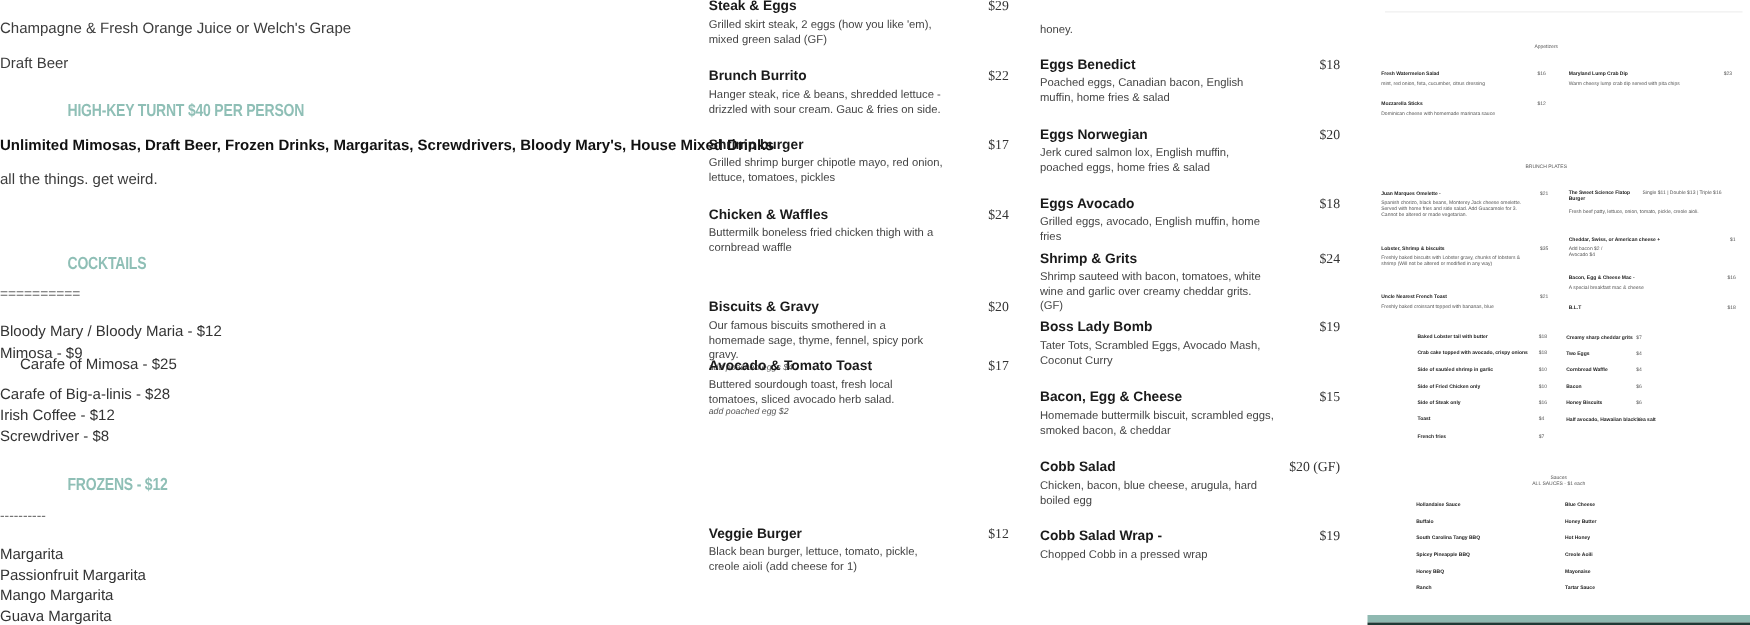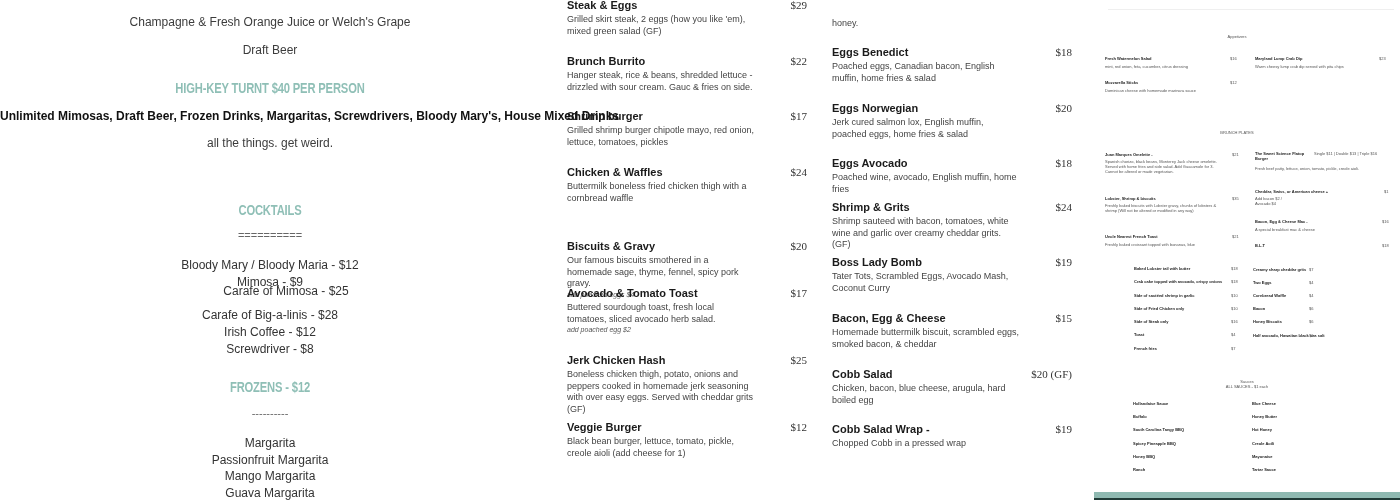--- a/index.html
+++ b/index.html
@@ -1,20 +1,20 @@
 <!DOCTYPE html>
 <html><head>
 <meta charset="utf-8">
 <style>
   * { box-sizing: border-box; margin: 0; padding: 0; }
   html, body { width: 1400px; height: 500px; overflow: hidden; background: #ffffff; }
   body { font-family: "Liberation Sans", sans-serif; color: #3a3a3a; position: relative; }
 
   
-  #drinks { position: absolute; left: 0; top: 0; width: 540px; height: 500px; text-align: center; }
+  #drinks { position: absolute; left: 0; top: 0; width: 540px; height: 500px; }
   #drinks .line { position: absolute; left: 0; width: 540px; font-size: 12px; color: #3c3c3c; white-space: nowrap; }
   #drinks .heading { color: #8fbfb6; font-family: "Liberation Sans", sans-serif; font-weight: bold; letter-spacing: -0.2px; transform: scaleX(0.8); font-size: 14px; }
   #drinks .bold { font-weight: bold; color: #111; font-size: 12px; }
   #drinks .divider { color: #666; font-size: 11px; letter-spacing: 0px; }
   #drinks .list-item { font-size: 12px; color: #333; }
 
   
   .menu-col { position: absolute; top: 0; height: 500px; }
   #col-a { left: 567px; width: 240px; }
   #col-b { left: 832px; width: 240px; margin-top: 19px; }
@@ -88,25 +88,20 @@
     <div class="price">$20</div>
     <div class="desc">Our famous biscuits smothered in a homemade sage, thyme, fennel, spicy pork gravy.</div>
     <div class="note">add poached eggs $4</div>
   </div>
   <div class="menu-item" style="top:287px;">
     <div class="name">Avocado &amp; Tomato Toast</div>
     <div class="price">$17</div>
     <div class="desc">Buttered sourdough toast, fresh local tomatoes, sliced avocado herb salad.</div>
     <div class="note">add poached egg $2</div>
   </div>
-  <div class="menu-item" style="top:354px;">
-    <div class="name">Jerk Chicken Hash</div>
-    <div class="price">$25</div>
-    <div class="desc">Boneless chicken thigh, potato, onions and peppers cooked in homemade jerk seasoning with over easy eggs. Served with cheddar grits (GF)</div>
-  </div>
   <div class="menu-item" style="top:421px;">
     <div class="name">Veggie Burger</div>
     <div class="price">$12</div>
     <div class="desc">Black bean burger, lettuce, tomato, pickle, creole aioli (add cheese for 1)</div>
   </div>
 </section>
 
 <section id="col-b" class="menu-col">
   <div class="top-fragment">honey.</div>
   <div class="menu-item" style="top:27px;">
@@ -115,21 +110,21 @@
     <div class="desc">Poached eggs, Canadian bacon, English muffin, home fries &amp; salad</div>
   </div>
   <div class="menu-item" style="top:83px;">
     <div class="name">Eggs Norwegian</div>
     <div class="price">$20</div>
     <div class="desc">Jerk cured salmon lox, English muffin, poached eggs, home fries &amp; salad</div>
   </div>
   <div class="menu-item" style="top:138px;">
     <div class="name">Eggs Avocado</div>
     <div class="price">$18</div>
-    <div class="desc">Poached wine, avocado, English muffin, home fries</div>
+    <div class="desc">Grilled eggs, avocado, English muffin, home fries</div>
   </div>
   <div class="menu-item" style="top:182px;">
     <div class="name">Shrimp &amp; Grits</div>
     <div class="price">$24</div>
     <div class="desc">Shrimp sauteed with bacon, tomatoes, white wine and garlic over creamy cheddar grits. (GF)</div>
   </div>
   <div class="menu-item" style="top:237px;">
     <div class="name">Boss Lady Bomb</div>
     <div class="price">$19</div>
     <div class="desc">Tater Tots, Scrambled Eggs, Avocado Mash, Coconut Curry</div>

